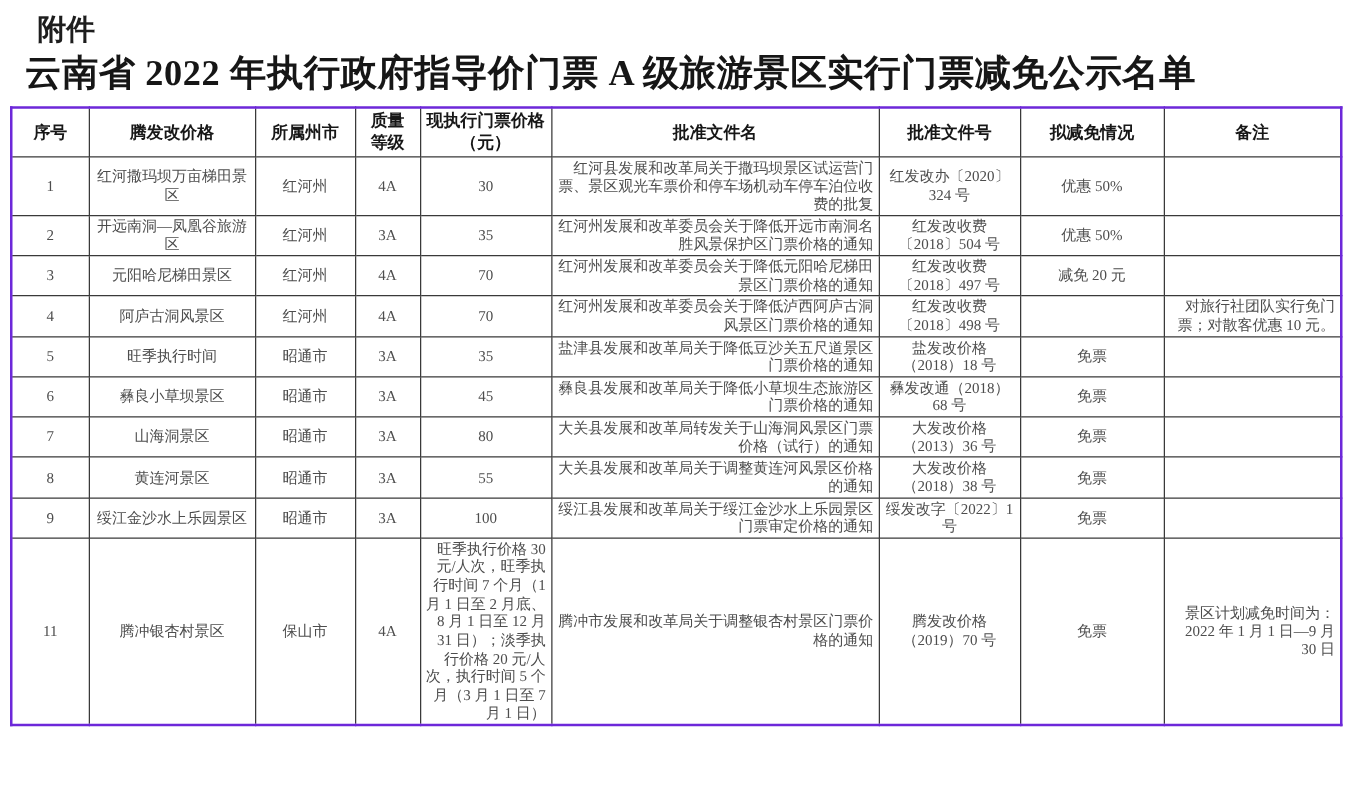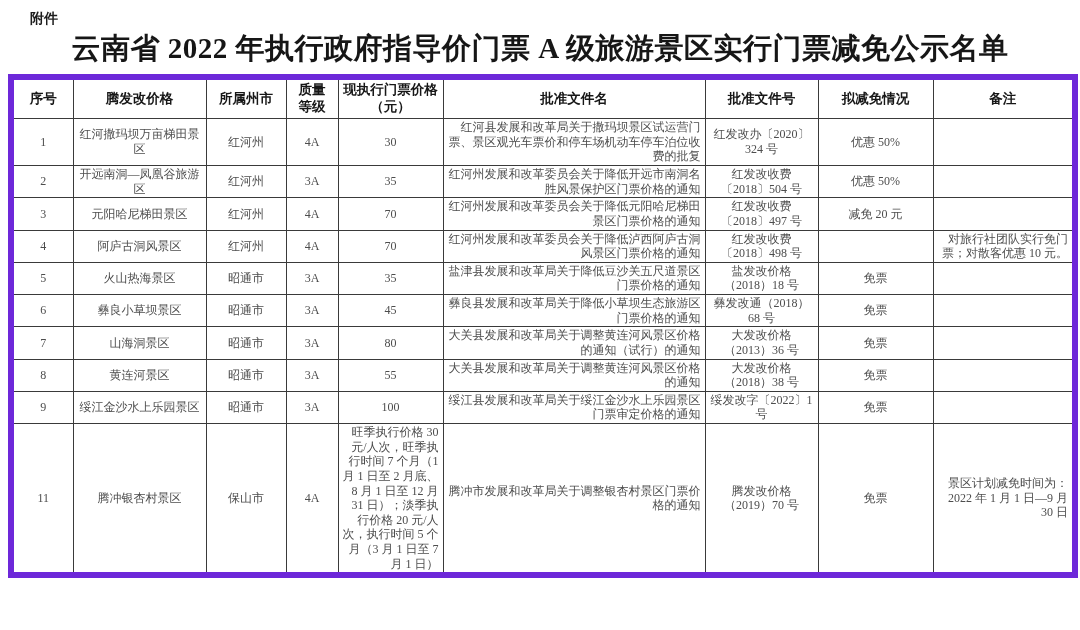--- a/index.html
+++ b/index.html
@@ -6,40 +6,39 @@
     margin: 0; padding: 0;
     width: 1080px; height: 630px;
     overflow: hidden;
     background: #ffffff;
     font-family: "Liberation Serif", "DejaVu Serif", serif;
   }
   .page { padding-top: 10px; }
   .attachment {
     margin-left: 30px;
     font-family: "Liberation Sans", "DejaVu Sans", sans-serif;
-    font-size: 14px;
+    font-size: 23px;
     font-weight: 600;
     color: #1d1d1d;
     line-height: 1.2;
   }
   .title {
     margin: 5px 20px 9px 20px;
-    text-align: center;
     font-size: 29px;
     font-weight: bold;
     color: #161616;
     letter-spacing: 0.5px;
     line-height: 1.15;
   }
   .table-wrap { margin: 0 8px; }
   table.grid {
     width: 1064px;
     border-collapse: collapse;
     table-layout: fixed;
-    border: 6px solid #6d28d9;
+    border: 2px solid #6d28d9;
   }
   table.grid th, table.grid td {
     border: 1px solid #3a3a3a;
     padding: 1px 4px;
     overflow: hidden;
   }
   table.grid th {
     font-family: "Liberation Sans", "DejaVu Sans", sans-serif;
     font-size: 13.5px;
     font-weight: bold;
@@ -134,21 +133,21 @@
             <td class="align-center">红河州</td>
             <td class="align-center">4A</td>
             <td class="align-center">70</td>
             <td class="align-left long-text">红河州发展和改革委员会关于降低泸西阿庐古洞风景区门票价格的通知</td>
             <td class="align-center">红发改收费〔2018〕498 号</td>
             <td class="align-center"></td>
             <td class="align-left long-text">对旅行社团队实行免门票；对散客优惠 10 元。</td>
           </tr>
           <tr>
             <td class="align-center">5</td>
-            <td class="align-center">火山热海景区</td>
+            <td class="align-center">旺季执行时间</td>
             <td class="align-center">昭通市</td>
             <td class="align-center">3A</td>
             <td class="align-center">35</td>
             <td class="align-left long-text">盐津县发展和改革局关于降低豆沙关五尺道景区门票价格的通知</td>
             <td class="align-center">盐发改价格（2018）18 号</td>
             <td class="align-center">免票</td>
             <td class="align-left"></td>
           </tr>
           <tr>
             <td class="align-center">6</td>
@@ -160,21 +159,21 @@
             <td class="align-center">彝发改通（2018）68 号</td>
             <td class="align-center">免票</td>
             <td class="align-left"></td>
           </tr>
           <tr>
             <td class="align-center">7</td>
             <td class="align-center">山海洞景区</td>
             <td class="align-center">昭通市</td>
             <td class="align-center">3A</td>
             <td class="align-center">80</td>
-            <td class="align-left long-text">大关县发展和改革局关于调整黄连河风景区价格的通知（试行）的通知</td>
+            <td class="align-left long-text">大关县发展和改革局转发关于山海洞风景区门票价格（试行）的通知</td>
             <td class="align-center">大发改价格（2013）36 号</td>
             <td class="align-center">免票</td>
             <td class="align-left"></td>
           </tr>
           <tr>
             <td class="align-center">8</td>
             <td class="align-center">黄连河景区</td>
             <td class="align-center">昭通市</td>
             <td class="align-center">3A</td>
             <td class="align-center">55</td>

